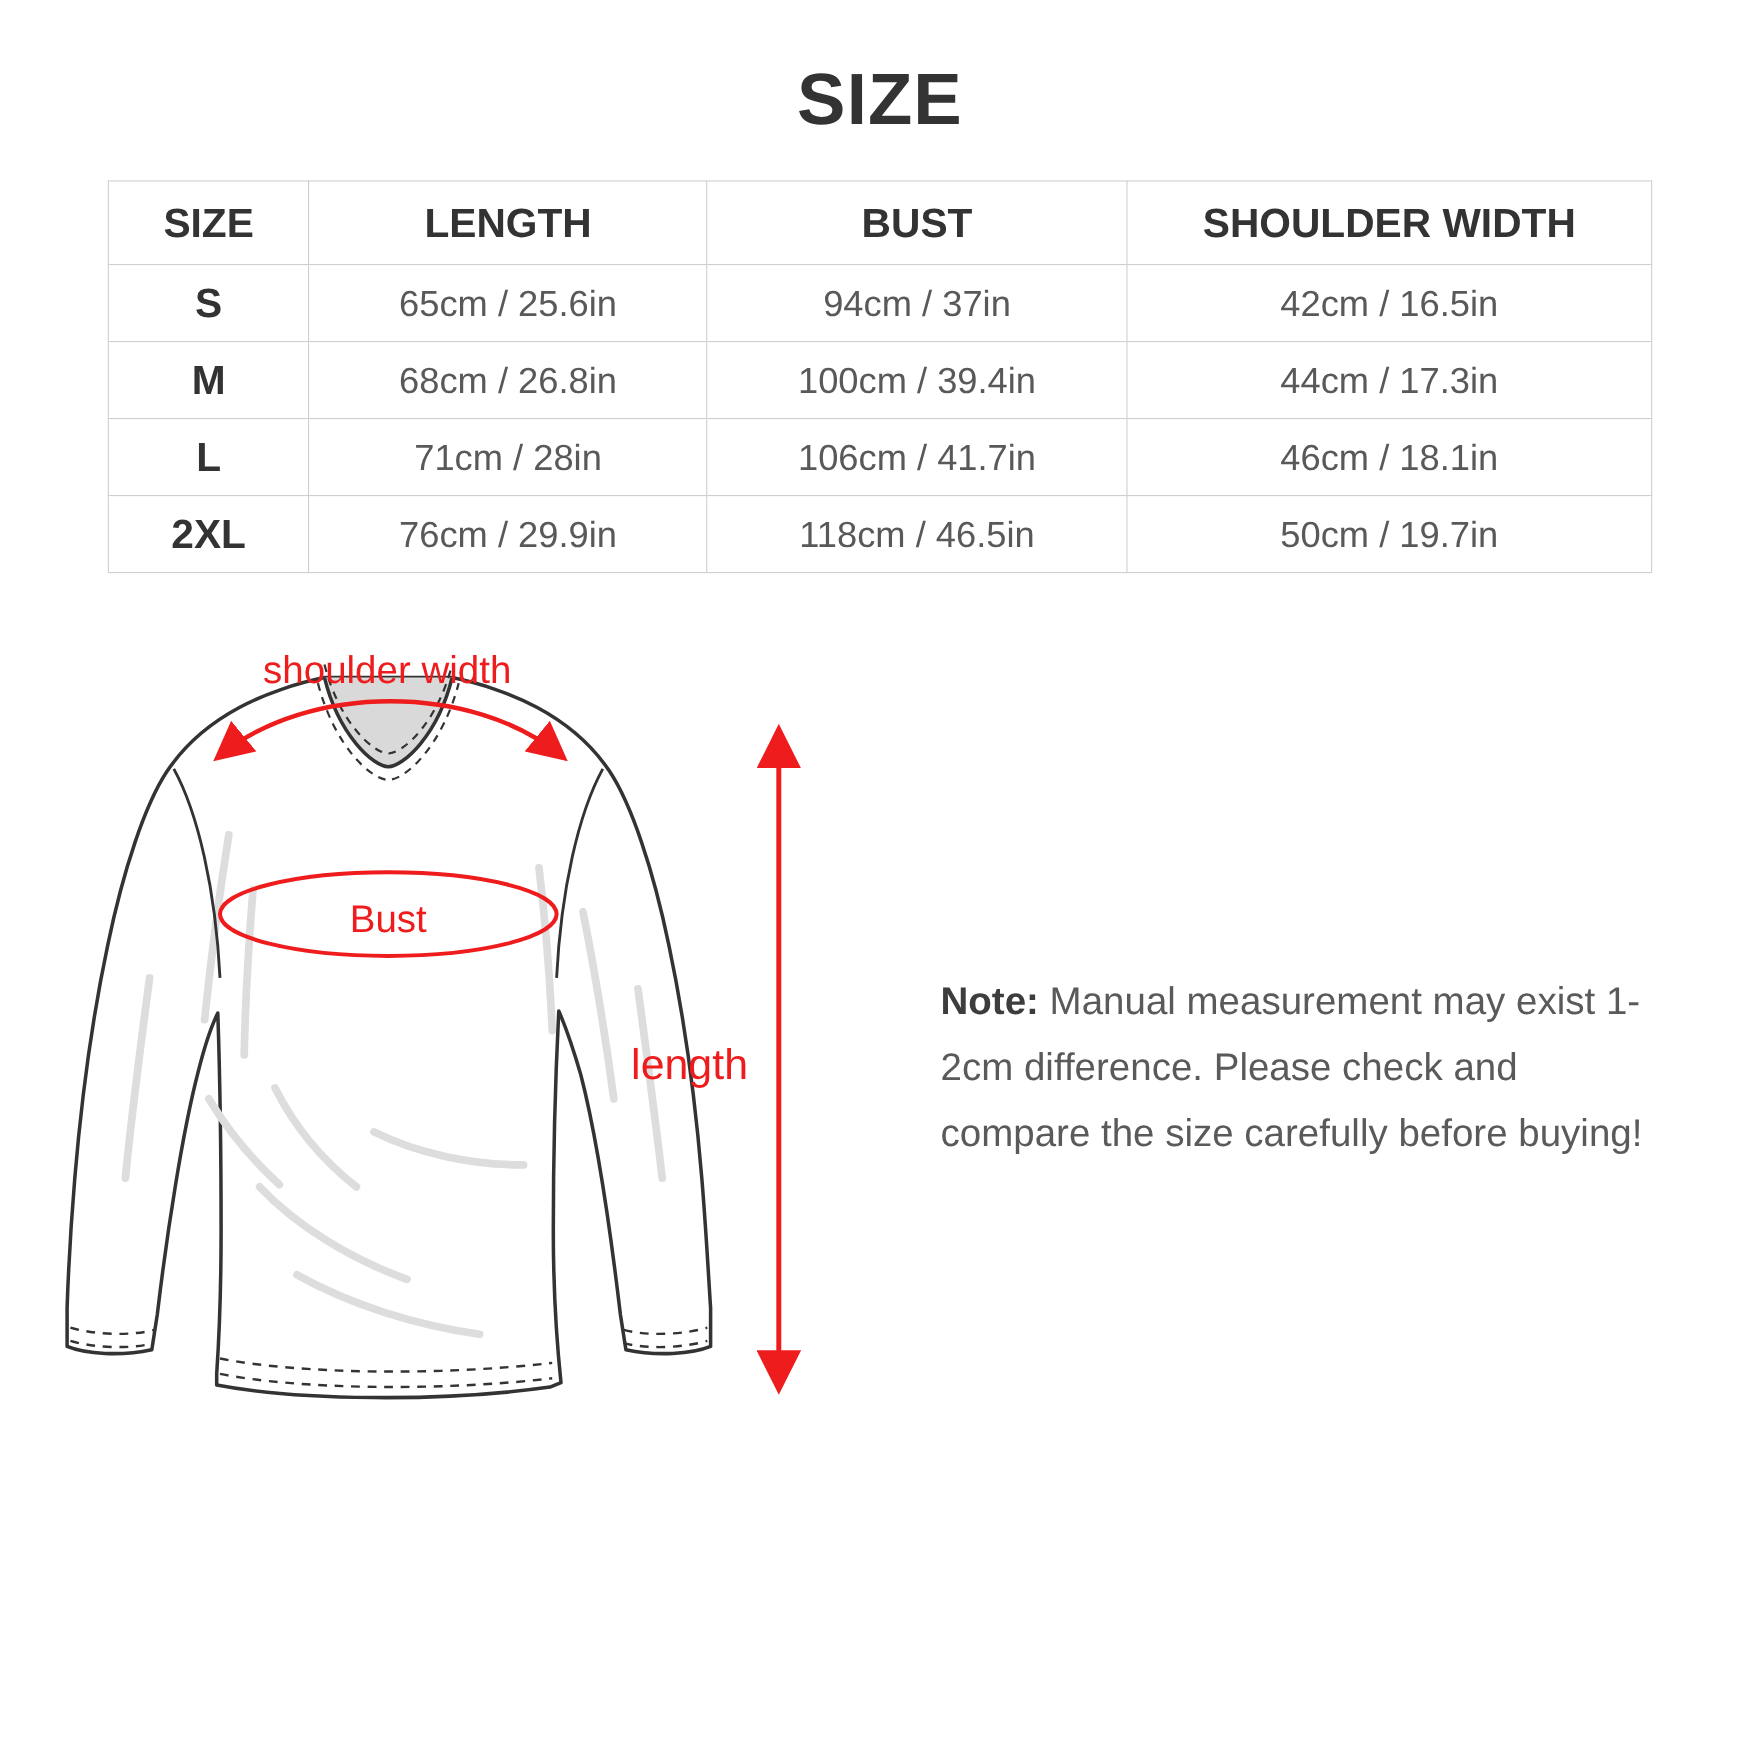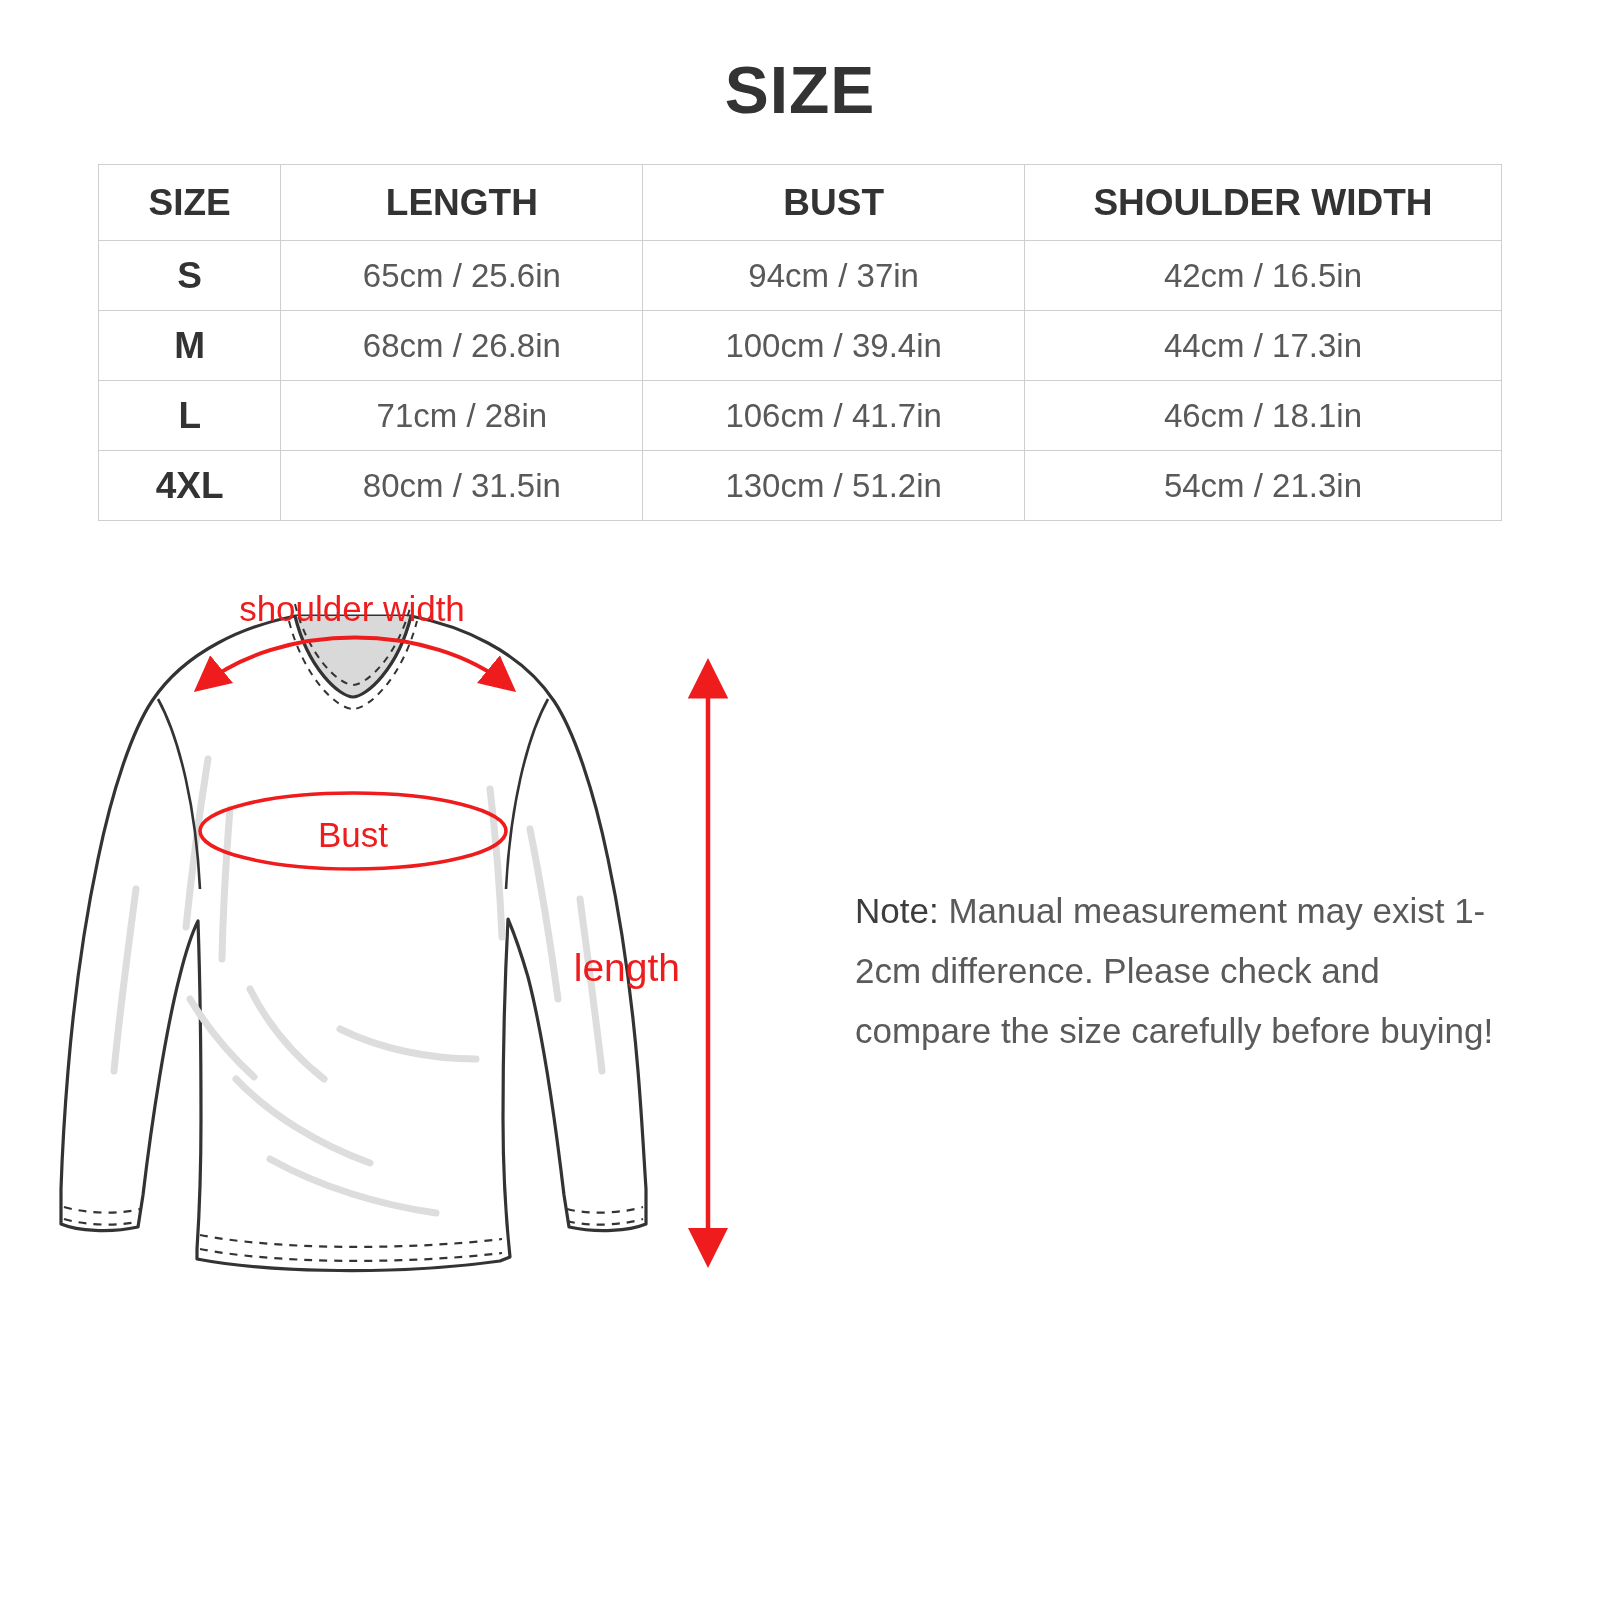--- a/index.html
+++ b/index.html
@@ -81,21 +81,21 @@
   .note-block {
     position: absolute;
     left: 855px;
     top: 322px;
     width: 640px;
     font-size: 35px;
     line-height: 60px;
     color: #5a5a5a;
   }
   .note-block .note-label {
-    font-weight: normal;
+    font-weight: bold;
     color: #3d3d3d;
   }
 </style>
 </head>
 <body>
 
 <div class="page-title">SIZE</div>
 
 <div class="table-wrap">
   <table class="size-table">
@@ -126,24 +126,24 @@
         <td>100cm / 39.4in</td>
         <td>44cm / 17.3in</td>
       </tr>
       <tr>
         <td class="size-col">L</td>
         <td>71cm / 28in</td>
         <td>106cm / 41.7in</td>
         <td>46cm / 18.1in</td>
       </tr>
       <tr>
-        <td class="size-col">4XL</td>
-        <td>80cm / 31.5in</td>
-        <td>130cm / 51.2in</td>
-        <td>54cm / 21.3in</td>
+        <td class="size-col">2XL</td>
+        <td>76cm / 29.9in</td>
+        <td>118cm / 46.5in</td>
+        <td>50cm / 19.7in</td>
       </tr>
     </tbody>
   </table>
 </div>
 
 <div class="lower">
 
   <svg class="shirt-svg" width="800" height="740" viewBox="0 0 800 740">
     <defs>
       <marker id="arrowRedEnd" markerWidth="9" markerHeight="9" refX="7" refY="4.5" orient="auto" markerUnits="strokeWidth">

